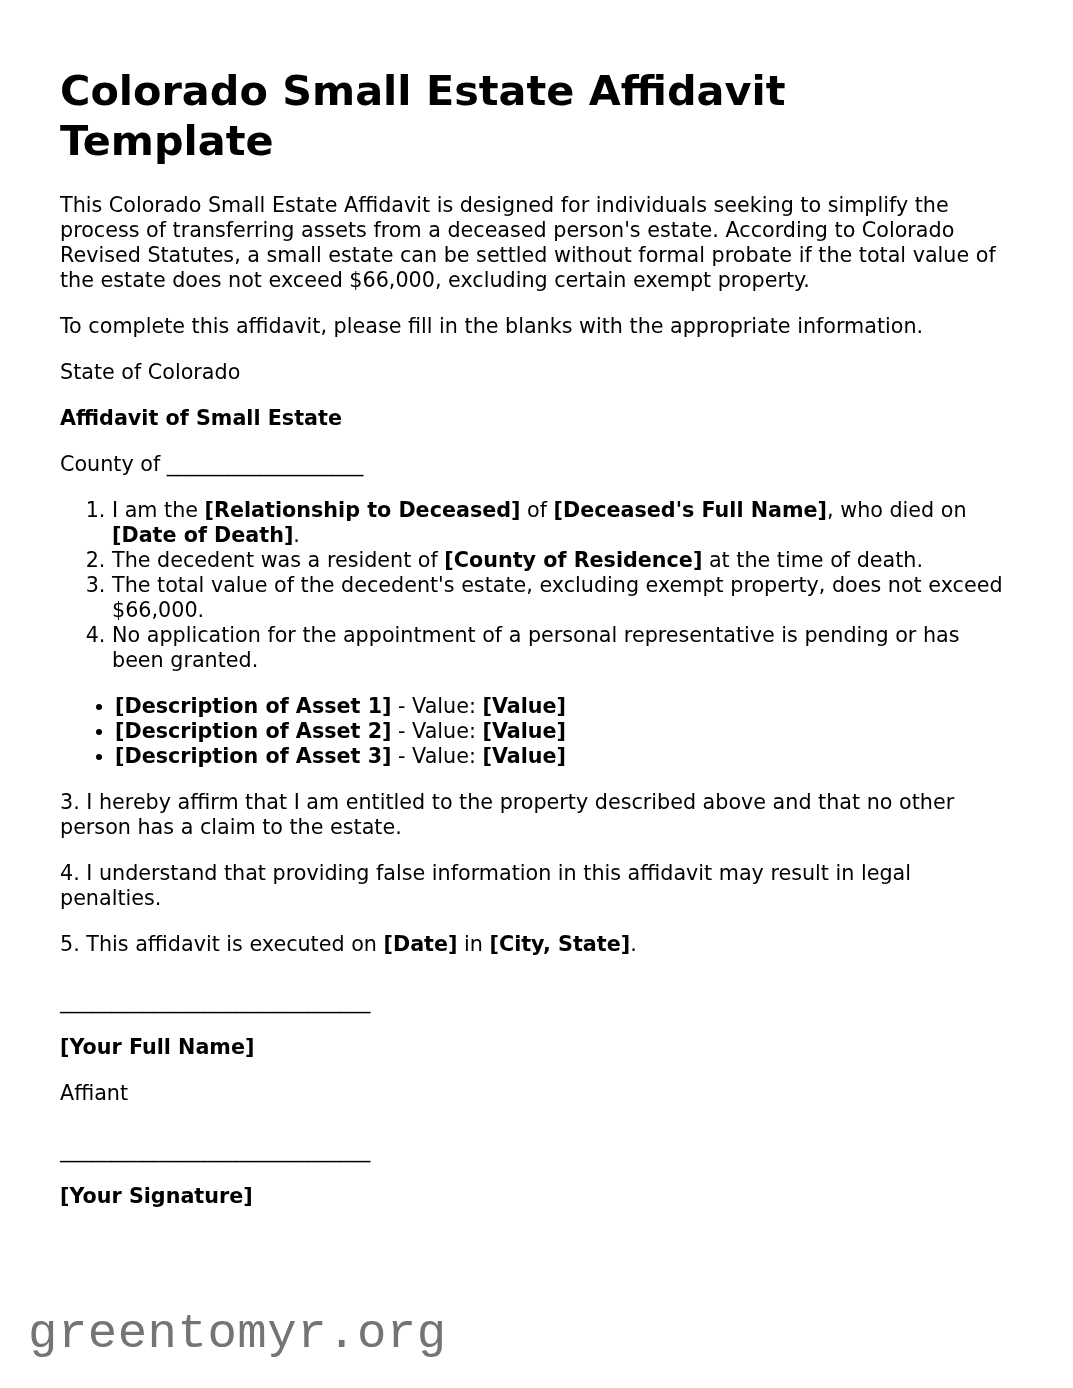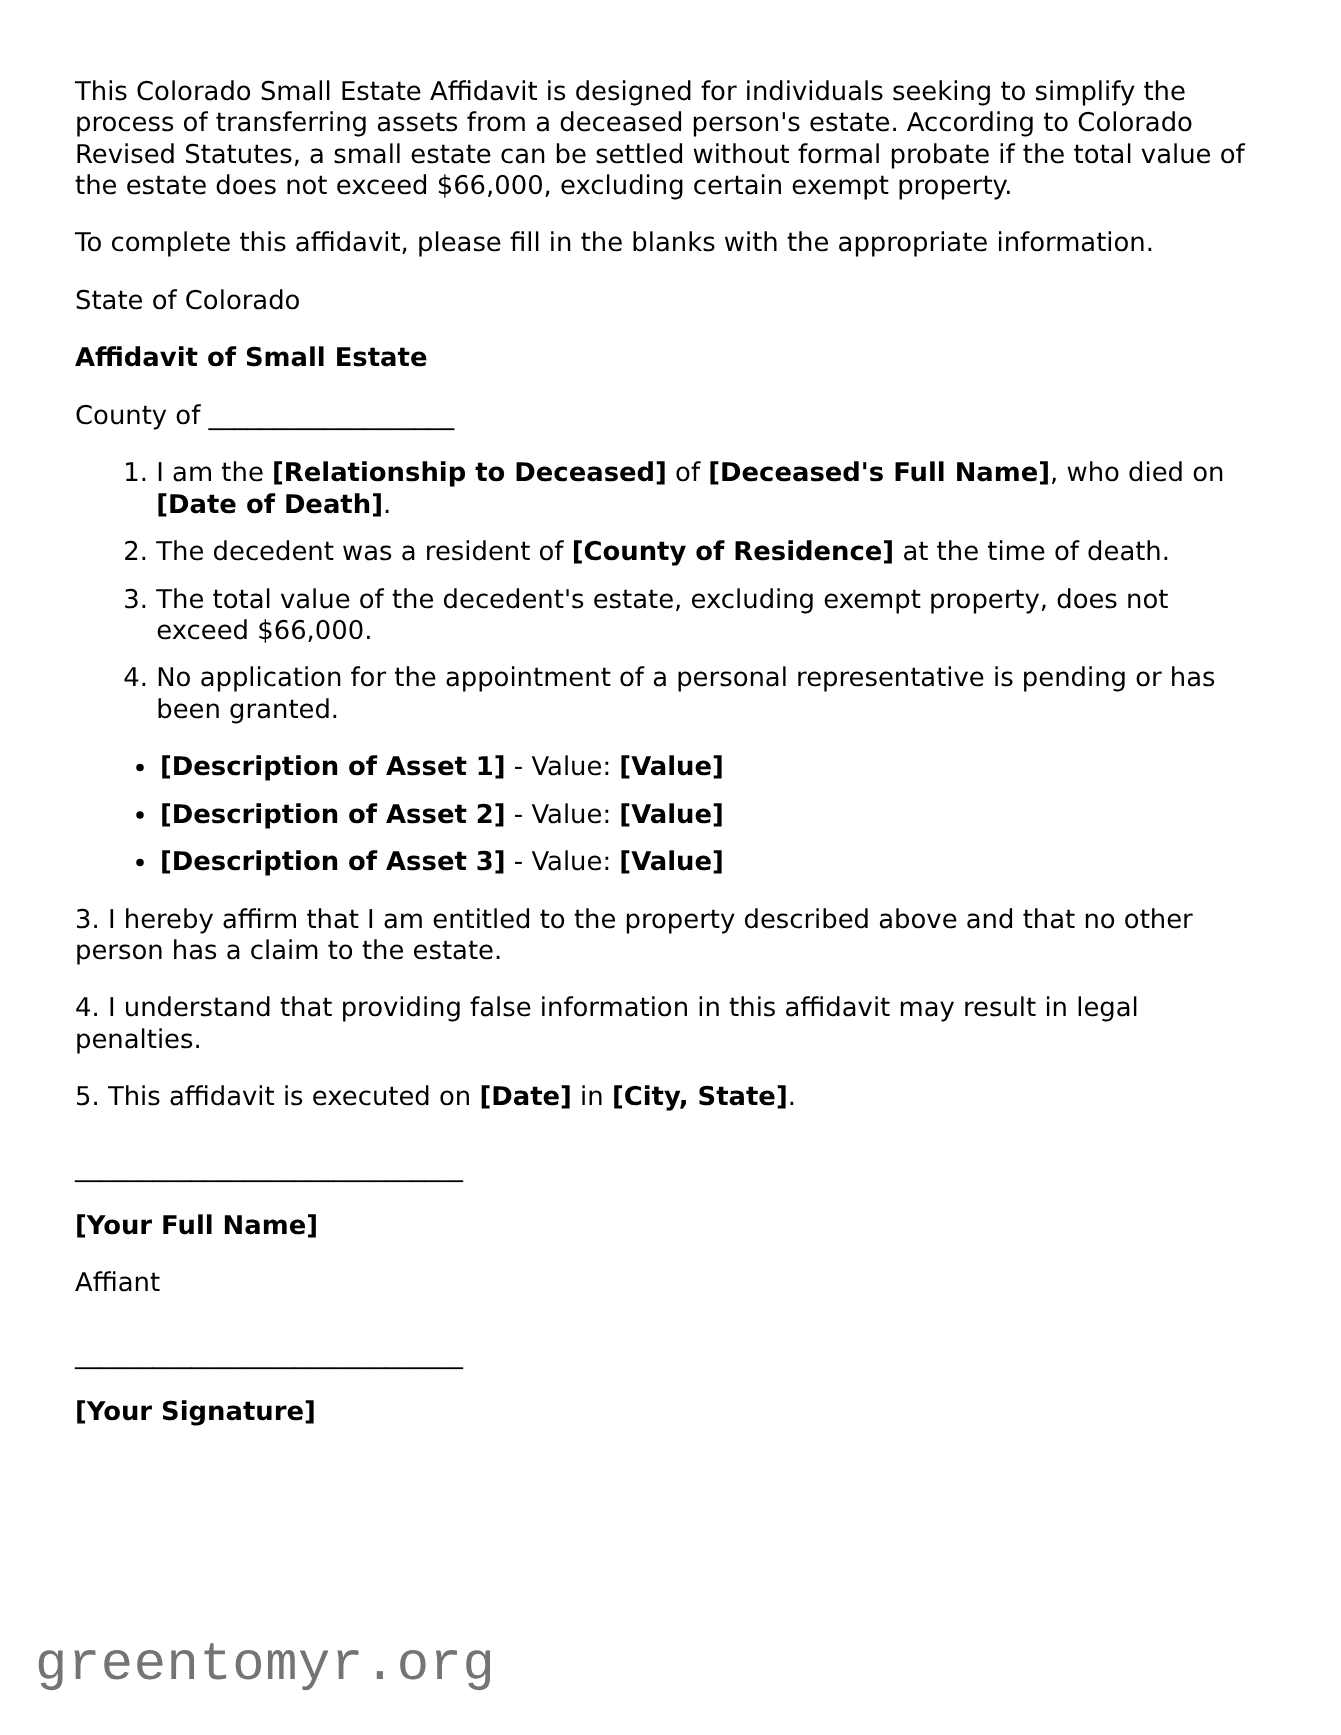--- a/index.html
+++ b/index.html
@@ -37,45 +37,46 @@
   strong { font-weight: bold; }
   ol.decl {
     margin: 21px 0;
     padding-left: 52px;
   }
   ul.assets {
     margin: 21px 0;
     padding-left: 55px;
     list-style-type: disc;
   }
-  ol.decl li, ul.assets li { margin: 13px; padding: 0; }
+  ol.decl li, ul.assets li { margin: 0; padding: 0; }
   .sig-gap { margin-top: 32px; }
   .watermark {
     position: absolute;
     z-index: 0;
     left: 28px;
     top: 1310px;
     font-family: "Liberation Mono", monospace;
-    font-size: 43px;
+    font-size: 49px;
     line-height: 1;
     color: #565656;
     opacity: 0.82;
     white-space: nowrap;
     letter-spacing: 0.5px;
   }
 </style>
 </head>
 <body>
 
 <div class="page">
 
   <div class="watermark">greentomyr.org</div>
 
   <div class="doc">
 
+    <h1>Colorado Small Estate Affidavit Template</h1>
 
     <p>This Colorado Small Estate Affidavit is designed for individuals seeking to simplify the process of transferring assets from a deceased person's estate. According to Colorado Revised Statutes, a small estate can be settled without formal probate if the total value of the estate does not exceed $66,000, excluding certain exempt property.</p>
 
     <p>To complete this affidavit, please fill in the blanks with the appropriate information.</p>
 
     <p>State of Colorado</p>
 
     <p><strong>Affidavit of Small Estate</strong></p>
 
     <p>County of ___________________</p>

